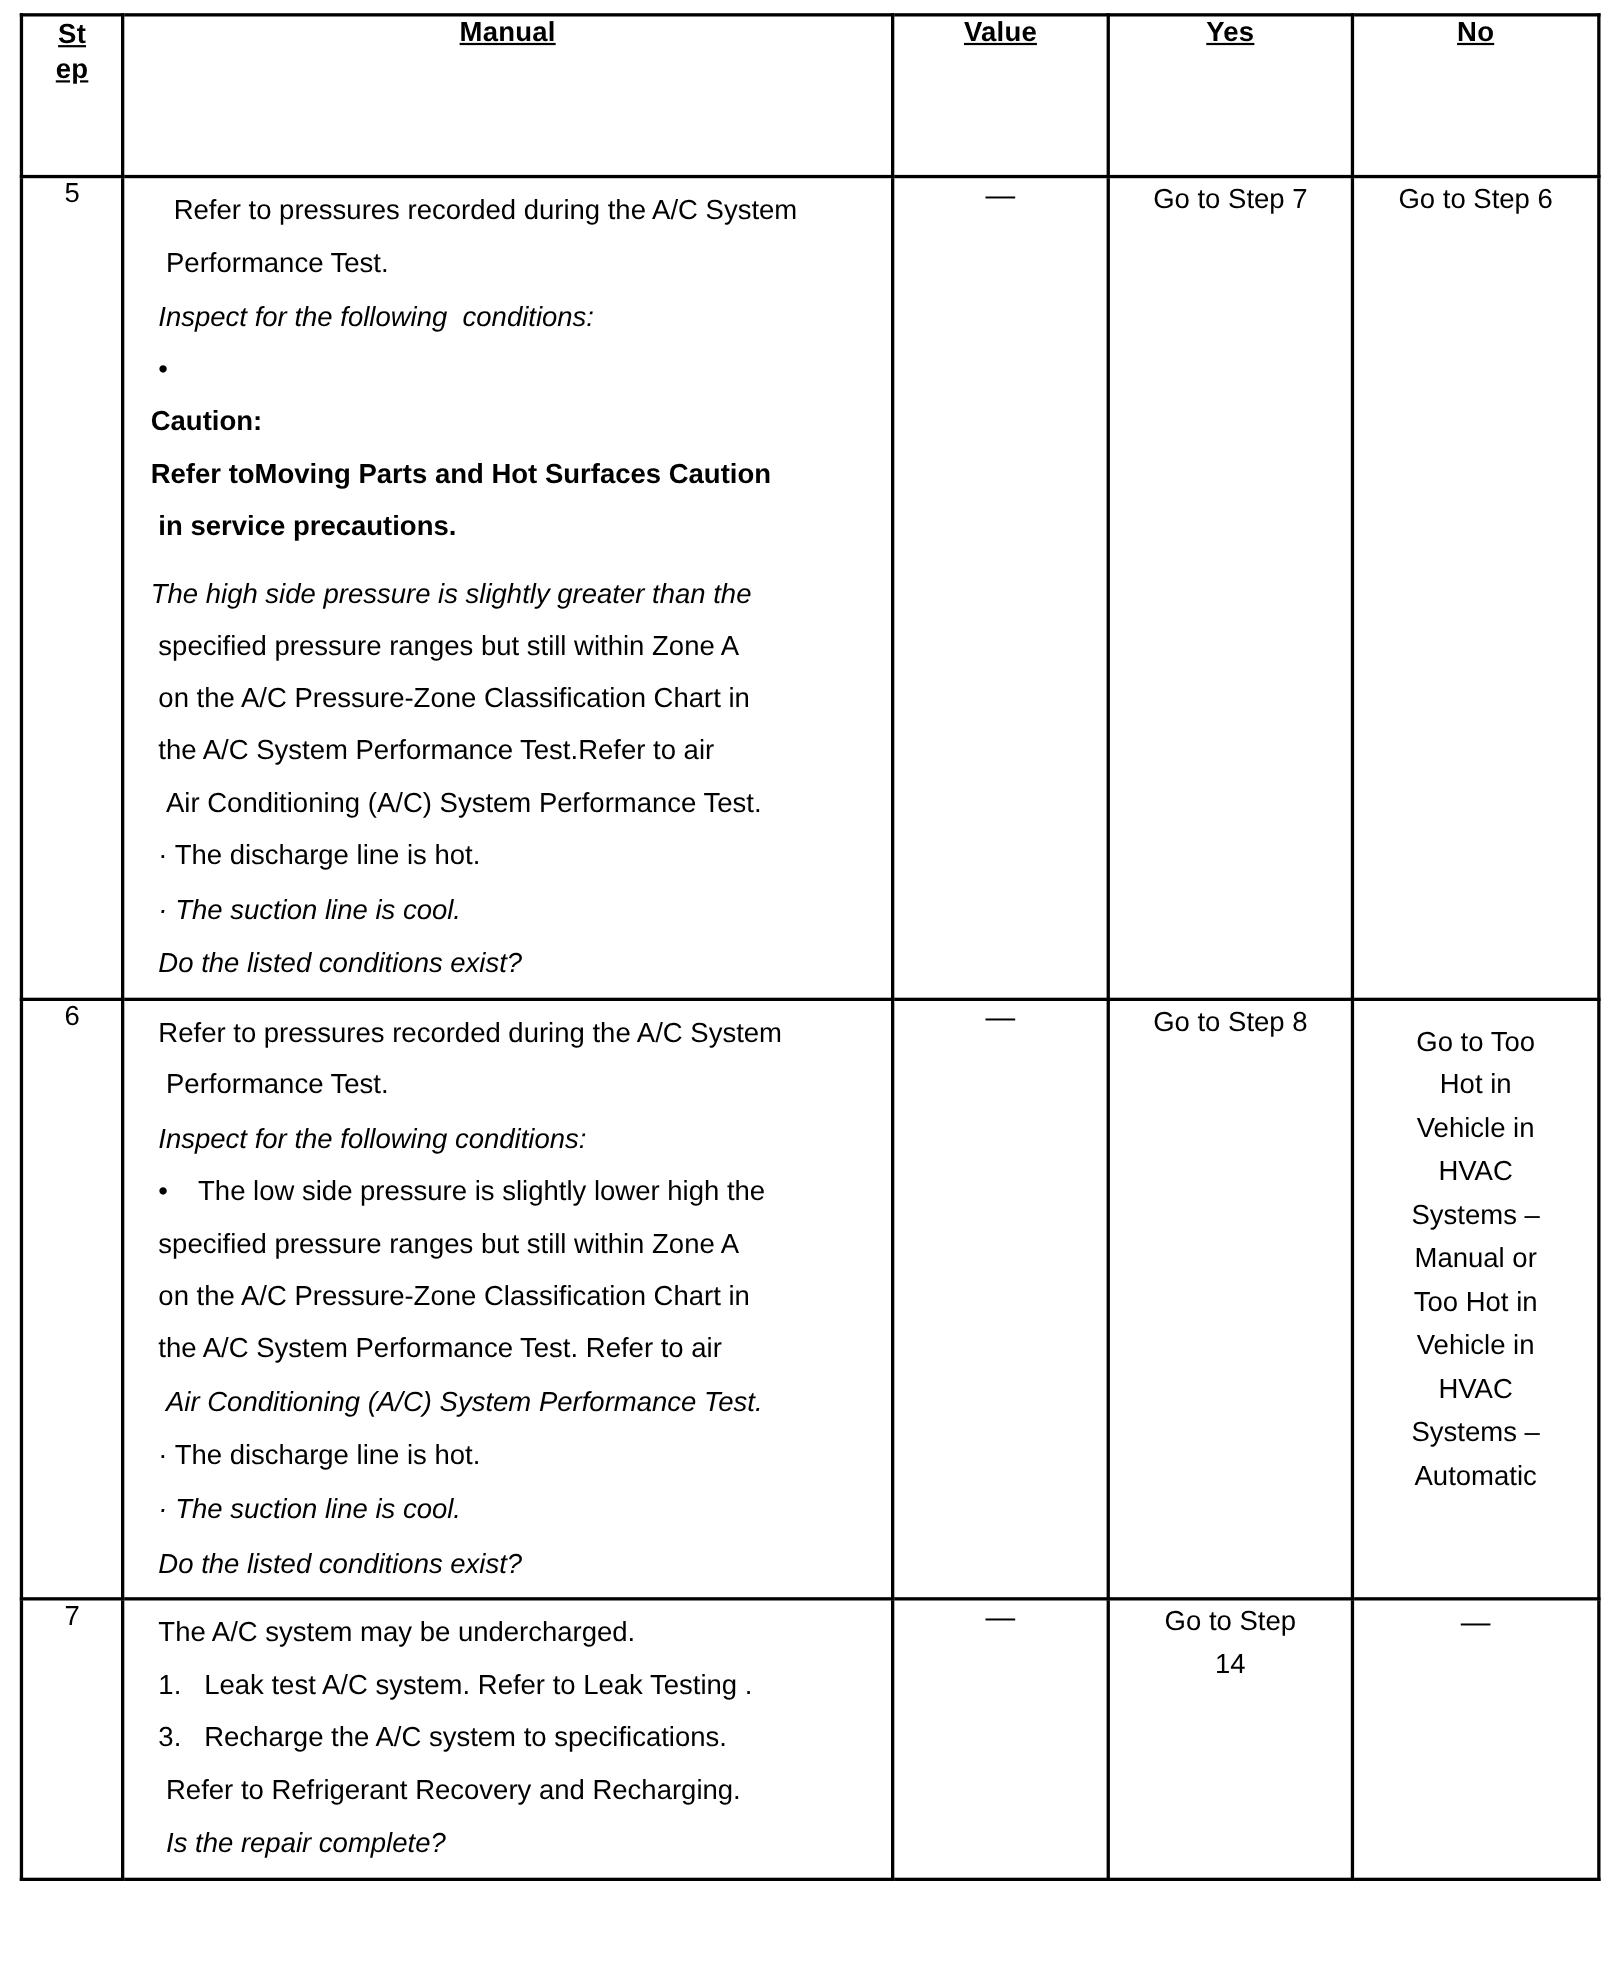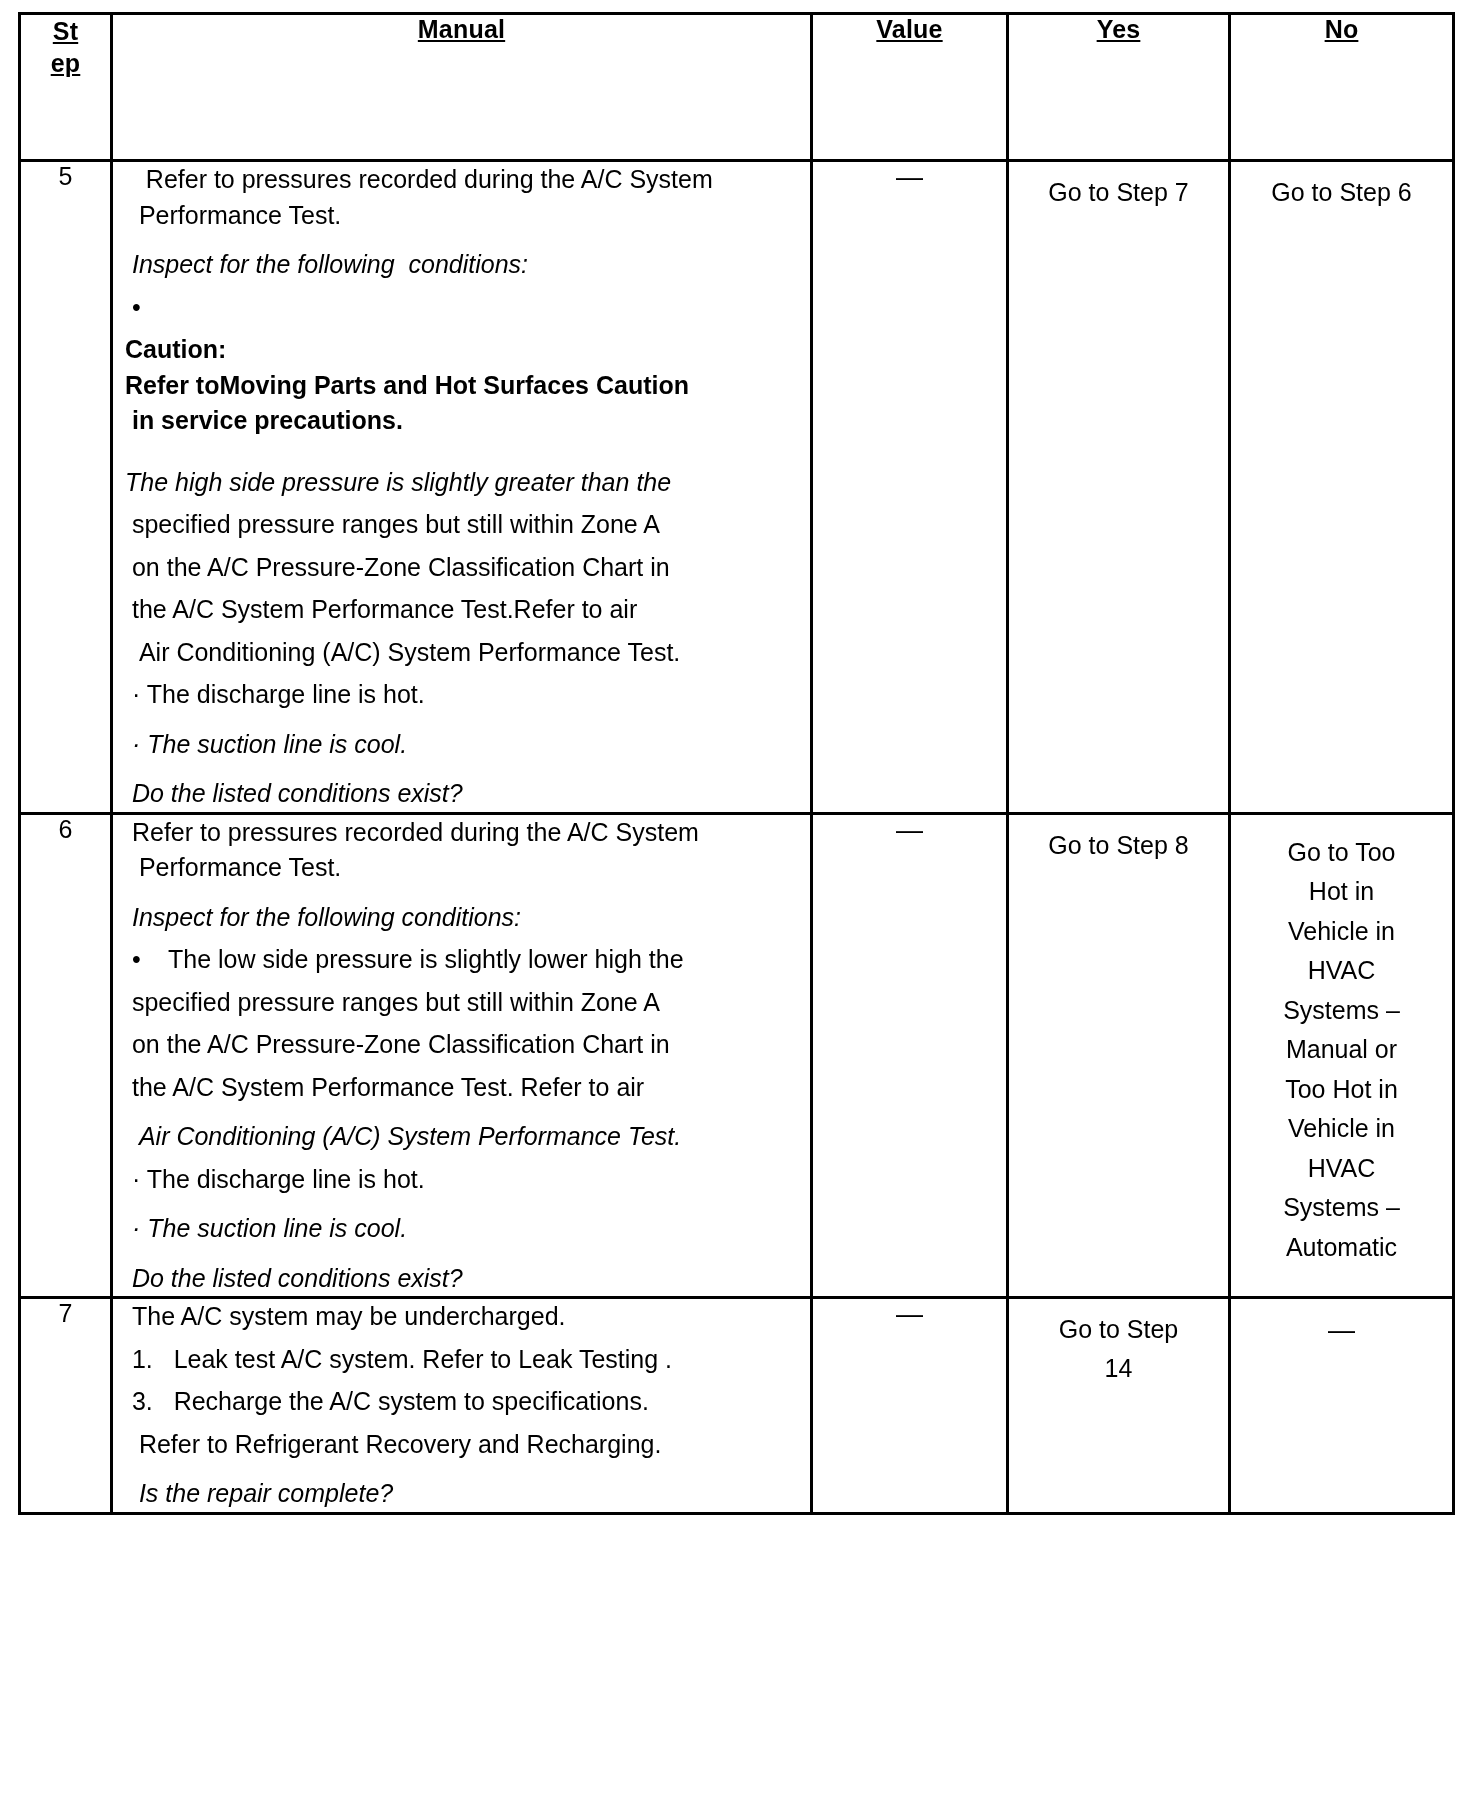--- a/index.html
+++ b/index.html
@@ -68,37 +68,36 @@
     font-size: 25px;
     line-height: 1.55;
   }
   td.action-cell {
     padding: 14px 10px 12px 10px;
     font-size: 25px;
     line-height: 1.42;
   }
   .ln {
     white-space: pre-wrap;
-    margin: 0;
+    margin: 12px;
     padding-left: 12px;
   }
   .ln.bold { font-weight: bold; }
   .ln.gap-top { margin-top: 14px; font-style: italic; }
   .ln.gap-small { margin-top: 7px; }
   .ln.gap-big { margin-top: 26px; font-style: italic; }
 
   
   .yn-bottom {
     height: 100%;
     display: flex;
     flex-direction: column;
     justify-content: flex-end;
     padding-bottom: 14px;
     box-sizing: border-box;
-    margin-top: 11px;
   }
   .yn-stack {
     padding: 18px 6px 12px 6px;
     line-height: 1.58;
   }
   .dash { font-size: 27px; }
 </style>
 </head>
 <body>
 

